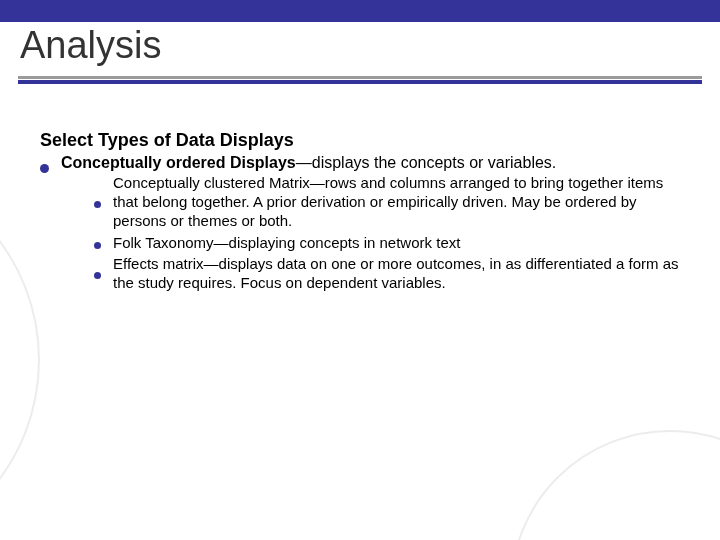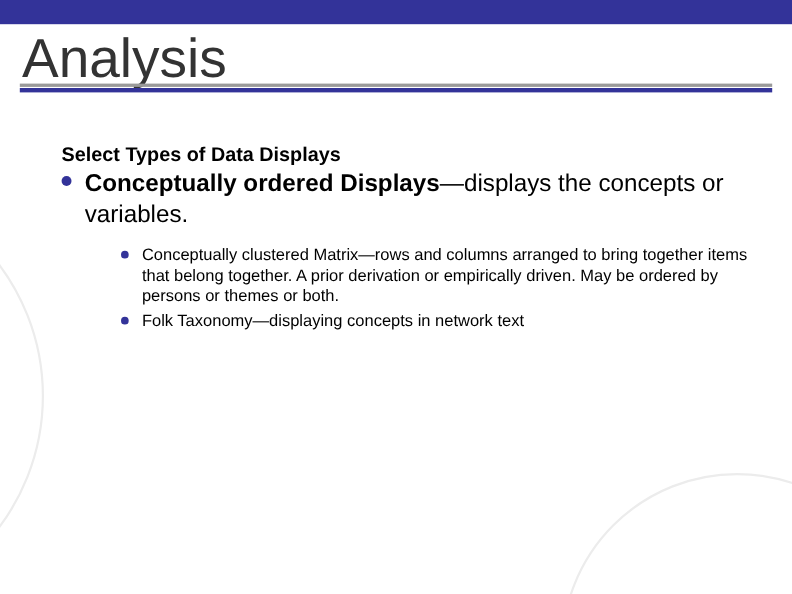--- a/index.html
+++ b/index.html
@@ -17,21 +17,21 @@
     left: 0;
     top: 0;
     width: 720px;
     height: 22px;
     background: #333399;
   }
   .title {
     position: absolute;
     left: 20px;
     top: 24px;
-    font-size: 50px;
+    font-size: 38px;
     color: #333333;
     font-weight: 400;
   }
   .underline-grey {
     position: absolute;
     left: 18px;
     top: 76px;
     width: 684px;
     height: 3px;
     background: #9a9a9a;
@@ -39,55 +39,54 @@
   .underline-blue {
     position: absolute;
     left: 18px;
     top: 80px;
     width: 684px;
     height: 4px;
     background: #333399;
   }
   .body {
     position: absolute;
-    left: 56px;
+    left: 40px;
     top: 130px;
     width: 640px;
     color: #000000;
   }
   .subtitle {
     font-size: 18px;
     font-weight: 700;
     margin-bottom: 2px;
   }
   .level1 {
     display: flex;
-    align-items: flex-start;
-    font-size: 22px;
+    align-items: flex-end;
+    font-size: 16px;
     line-height: 1.25;
-    margin-bottom: 14px;
   }
   .bullet-l1 {
     width: 9px;
     height: 9px;
     border-radius: 50%;
     background: #333399;
     flex: 0 0 auto;
     margin-top: 7px;
     margin-right: 12px;
   }
   .level1-text .lead {
     font-weight: 700;
   }
   .level2-wrap {
     margin-left: 54px;
   }
   .level2 {
     display: flex;
-    align-items: flex-start;
+    align-items: center;
     font-size: 15px;
     line-height: 1.28;
     margin-bottom: 2px;
   }
   .bullet-l2 {
     width: 7px;
     height: 7px;
     border-radius: 50%;
     background: #333399;
     flex: 0 0 auto;
@@ -137,14 +136,18 @@
 
   <div class="level2-wrap">
     <div class="level2">
       <div class="bullet-l2"></div>
       <div>Conceptually clustered Matrix—rows and columns arranged to bring together items that belong together.  A prior derivation or empirically driven.  May be ordered by persons or themes or both.</div>
     </div>
     <div class="level2">
       <div class="bullet-l2"></div>
       <div>Folk Taxonomy—displaying concepts in network text</div>
     </div>
+    <div class="level2">
+      <div class="bullet-l2"></div>
+      <div>Effects matrix—displays data on one or more outcomes, in as differentiated a form as the study requires.  Focus on dependent variables.</div>
+    </div>
   </div>
 </div>
 
 </body></html>

